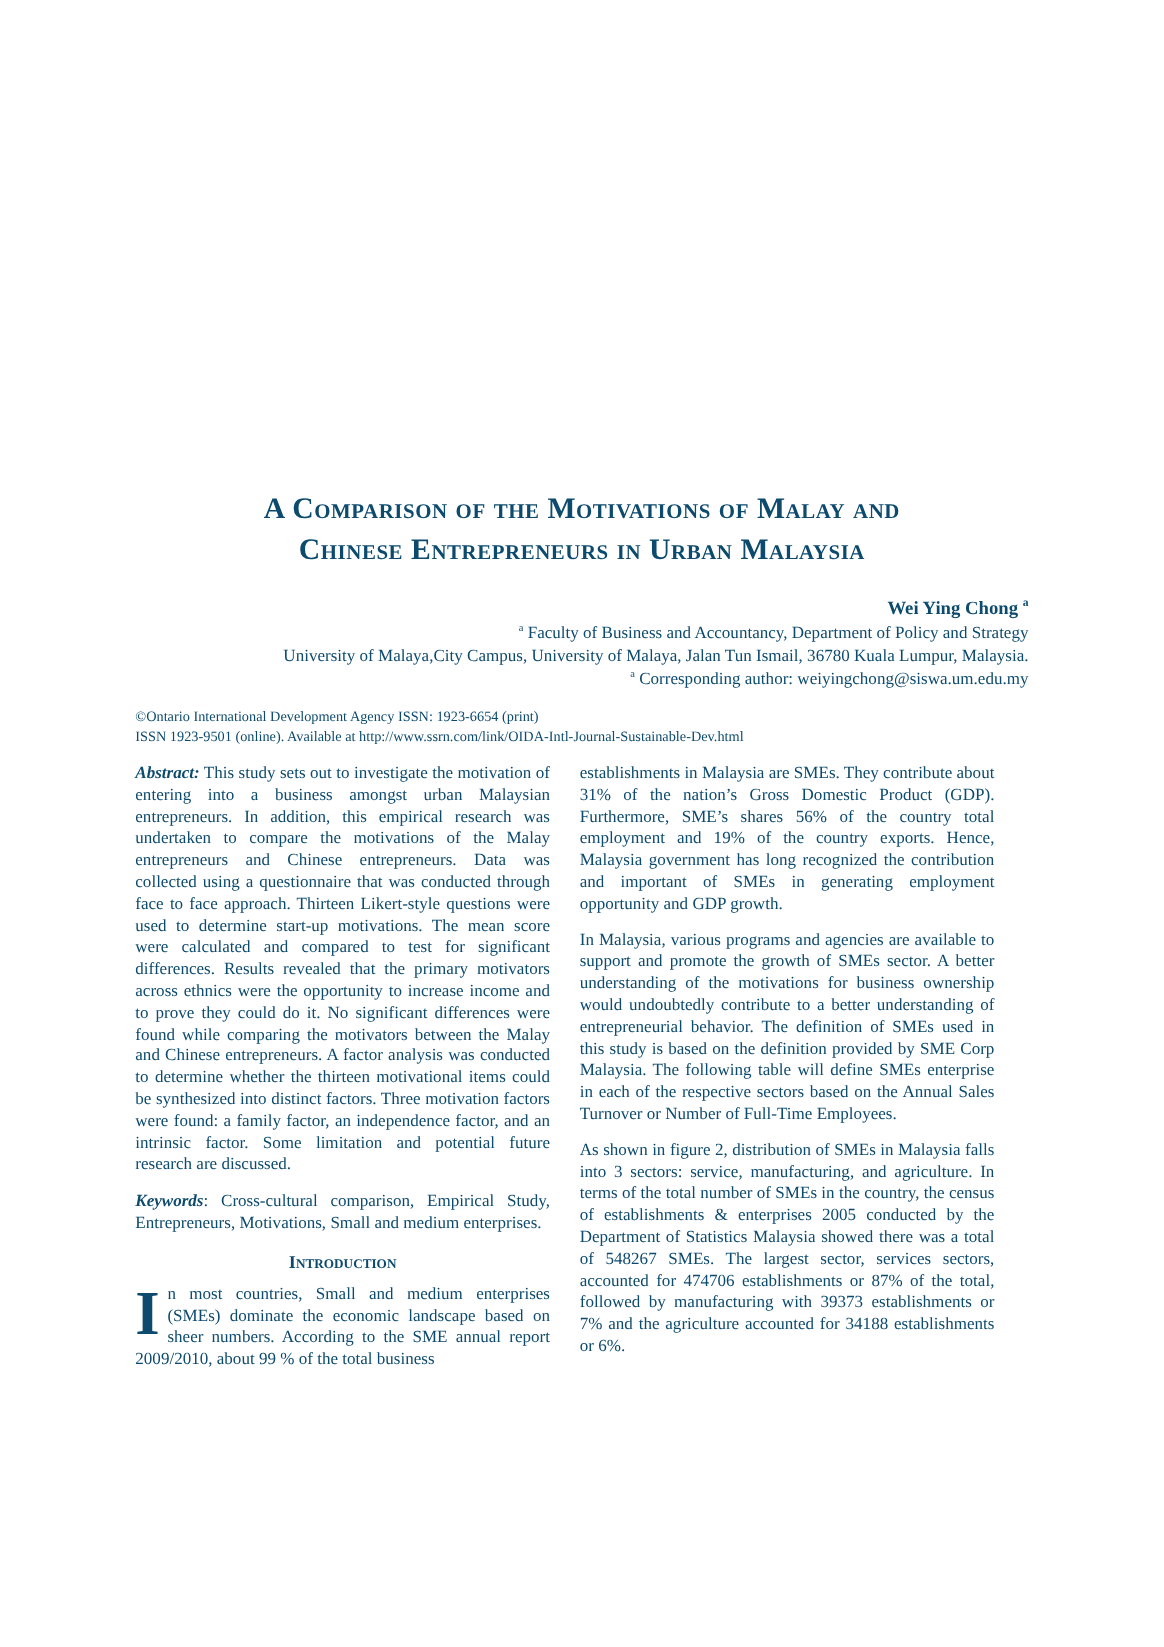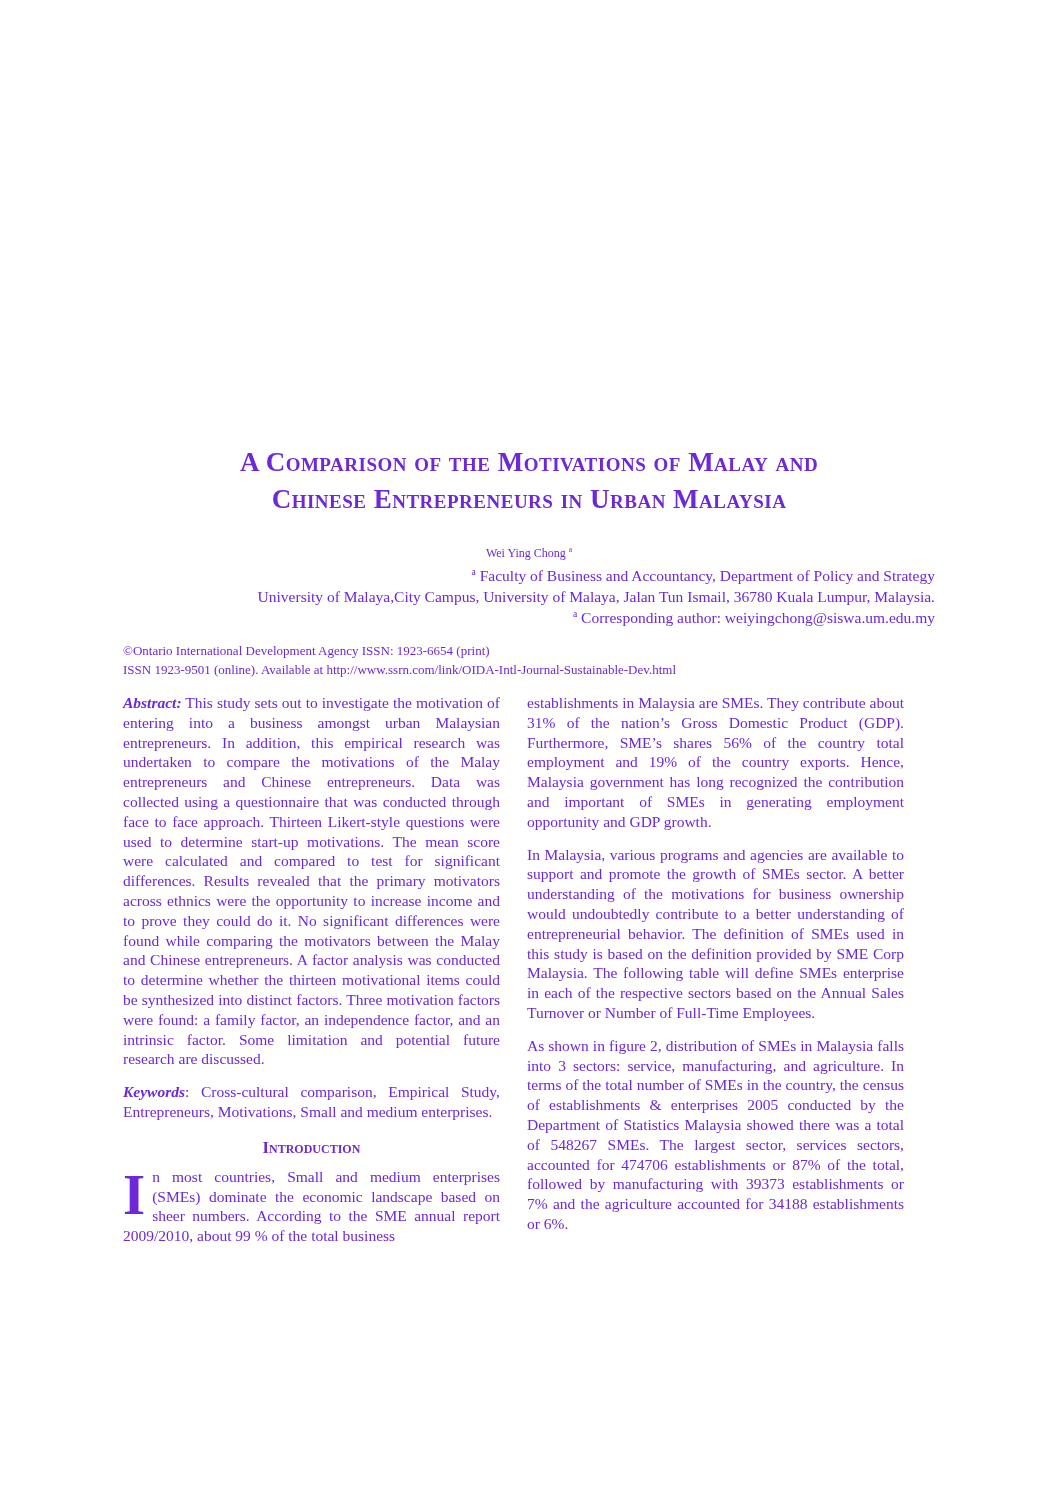--- a/index.html
+++ b/index.html
@@ -5,44 +5,44 @@
   html, body {
     margin: 0;
     padding: 0;
     background: #ffffff;
   }
   .page {
     position: relative;
     width: 1057px;
     height: 1497px;
     background: #ffffff;
-    color: #6d28d9;
+    color: #0c4a6e;
     font-family: "Liberation Serif", "DejaVu Serif", serif;
     overflow: hidden;
   }
   .content {
     position: absolute;
     top: 444px;
     left: 123px;
     width: 812px;
   }
   .title {
     margin: 0 0 24px 0;
     text-align: center;
     font-weight: bold;
     font-variant: small-caps;
     font-size: 27px;
     line-height: 37px;
     letter-spacing: 0.5px;
   }
   .title-line { display: block; }
   .author {
-    text-align: center;
-    font-weight: normal;
-    font-size: 12px;
+    text-align: right;
+    font-weight: bold;
+    font-size: 17px;
     line-height: 22px;
     margin-bottom: 1px;
   }
   .affil {
     text-align: right;
     font-size: 15.5px;
     line-height: 21px;
   }
   sup {
     font-size: 0.62em;

